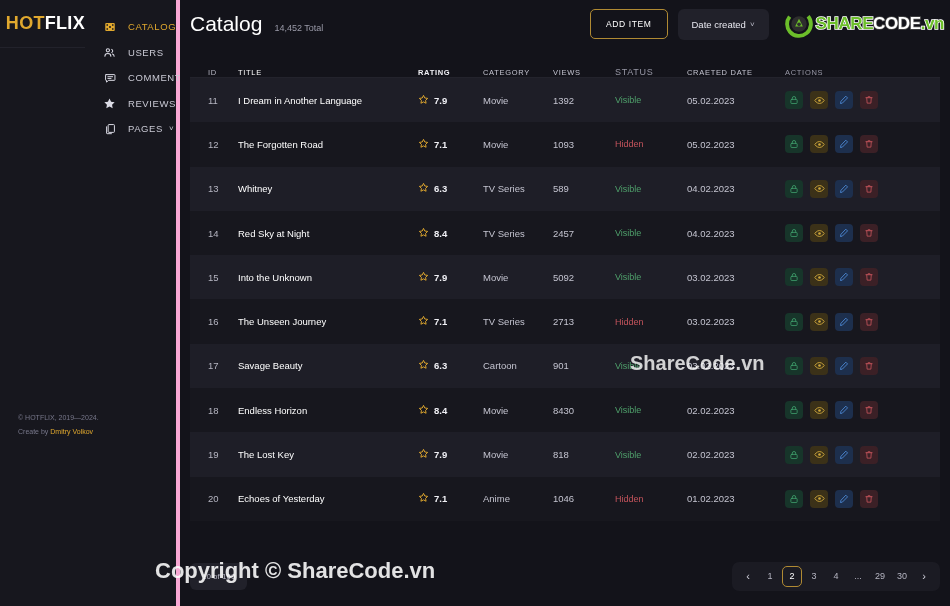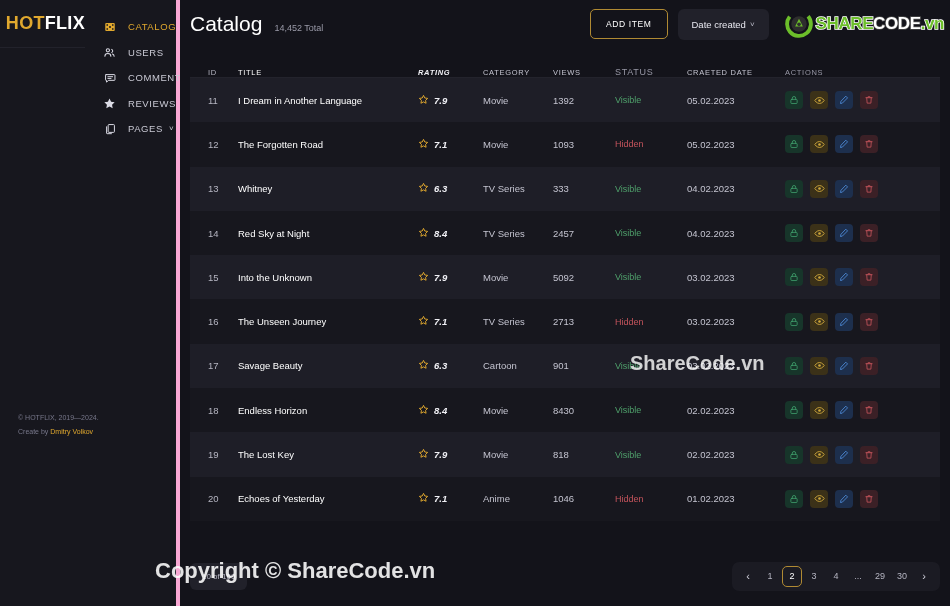--- a/index.html
+++ b/index.html
@@ -113,21 +113,21 @@
     font-size: 7.5px; color: #9797a5; letter-spacing: .7px;
   }
   .trow {
     display: flex; align-items: center; height: 44.3px;
     font-size: 9.5px; color: #d5d5de;
   }
   .trow.odd  { background: #1e1e27; }
   .trow.even { background: #17171e; }
   .c-id    { width: 48px; padding-left: 18px; color: #b6b6c2; }
   .c-title { width: 180px; color: #ffffff; }
-  .c-rating{ width: 65px; display: flex; align-items: center; gap: 5px; font-weight: bold; color:#f0f0f5;font-style:italic; }
+  .c-rating{ width: 65px; display: flex; align-items: center; gap: 5px; font-weight: bold; color:#f0f0f5; }
   .c-cat   { width: 70px; color: #c4c4d0; }
   .c-views { width: 62px; color: #c4c4d0; }
   .c-status{ width: 72px; font-size: 9px; }
   .c-status.visible { color: #4fa06b; }
   .c-status.hidden  { color: #c4545c; }
   .c-date  { width: 98px; color: #c4c4d0; }
   .c-actions { display: flex; gap: 7px; }
   .act {
     width: 18px; height: 18px; border-radius: 4px;
     display: flex; align-items: center; justify-content: center;
@@ -373,21 +373,21 @@
           <div class="trow odd">
             <div class="c-id">13</div>
             <div class="c-title">Whitney</div>
             <div class="c-rating">
               <span><svg width="11" height="11" viewBox="0 0 24 24" fill="none" stroke="#e0a82e" stroke-width="2.1" stroke-linejoin="round">
                   <path d="M12 3l2.8 5.7 6.3.9-4.6 4.4 1.1 6.2L12 17.2 6.4 20.2l1.1-6.2L2.9 9.6l6.3-.9z"></path>
                 </svg></span>
               <span>6.3</span>
             </div>
             <div class="c-cat">TV Series</div>
-            <div class="c-views">333</div>
+            <div class="c-views">589</div>
             <div class="c-status visible">Visible</div>
             <div class="c-date">04.02.2023</div>
             <div class="c-actions">
               <span class="act lock">
                 <svg width="10" height="10" viewBox="0 0 24 24" fill="none" stroke="#3f9e6b" stroke-width="2" stroke-linecap="round">
                   <rect x="4.5" y="10.5" width="15" height="10" rx="2"></rect>
                   <path d="M8 10.5V7.6a4 4 0 0 1 8 0v2.9"></path>
                 </svg>
               </span>
               <span class="act eye">

